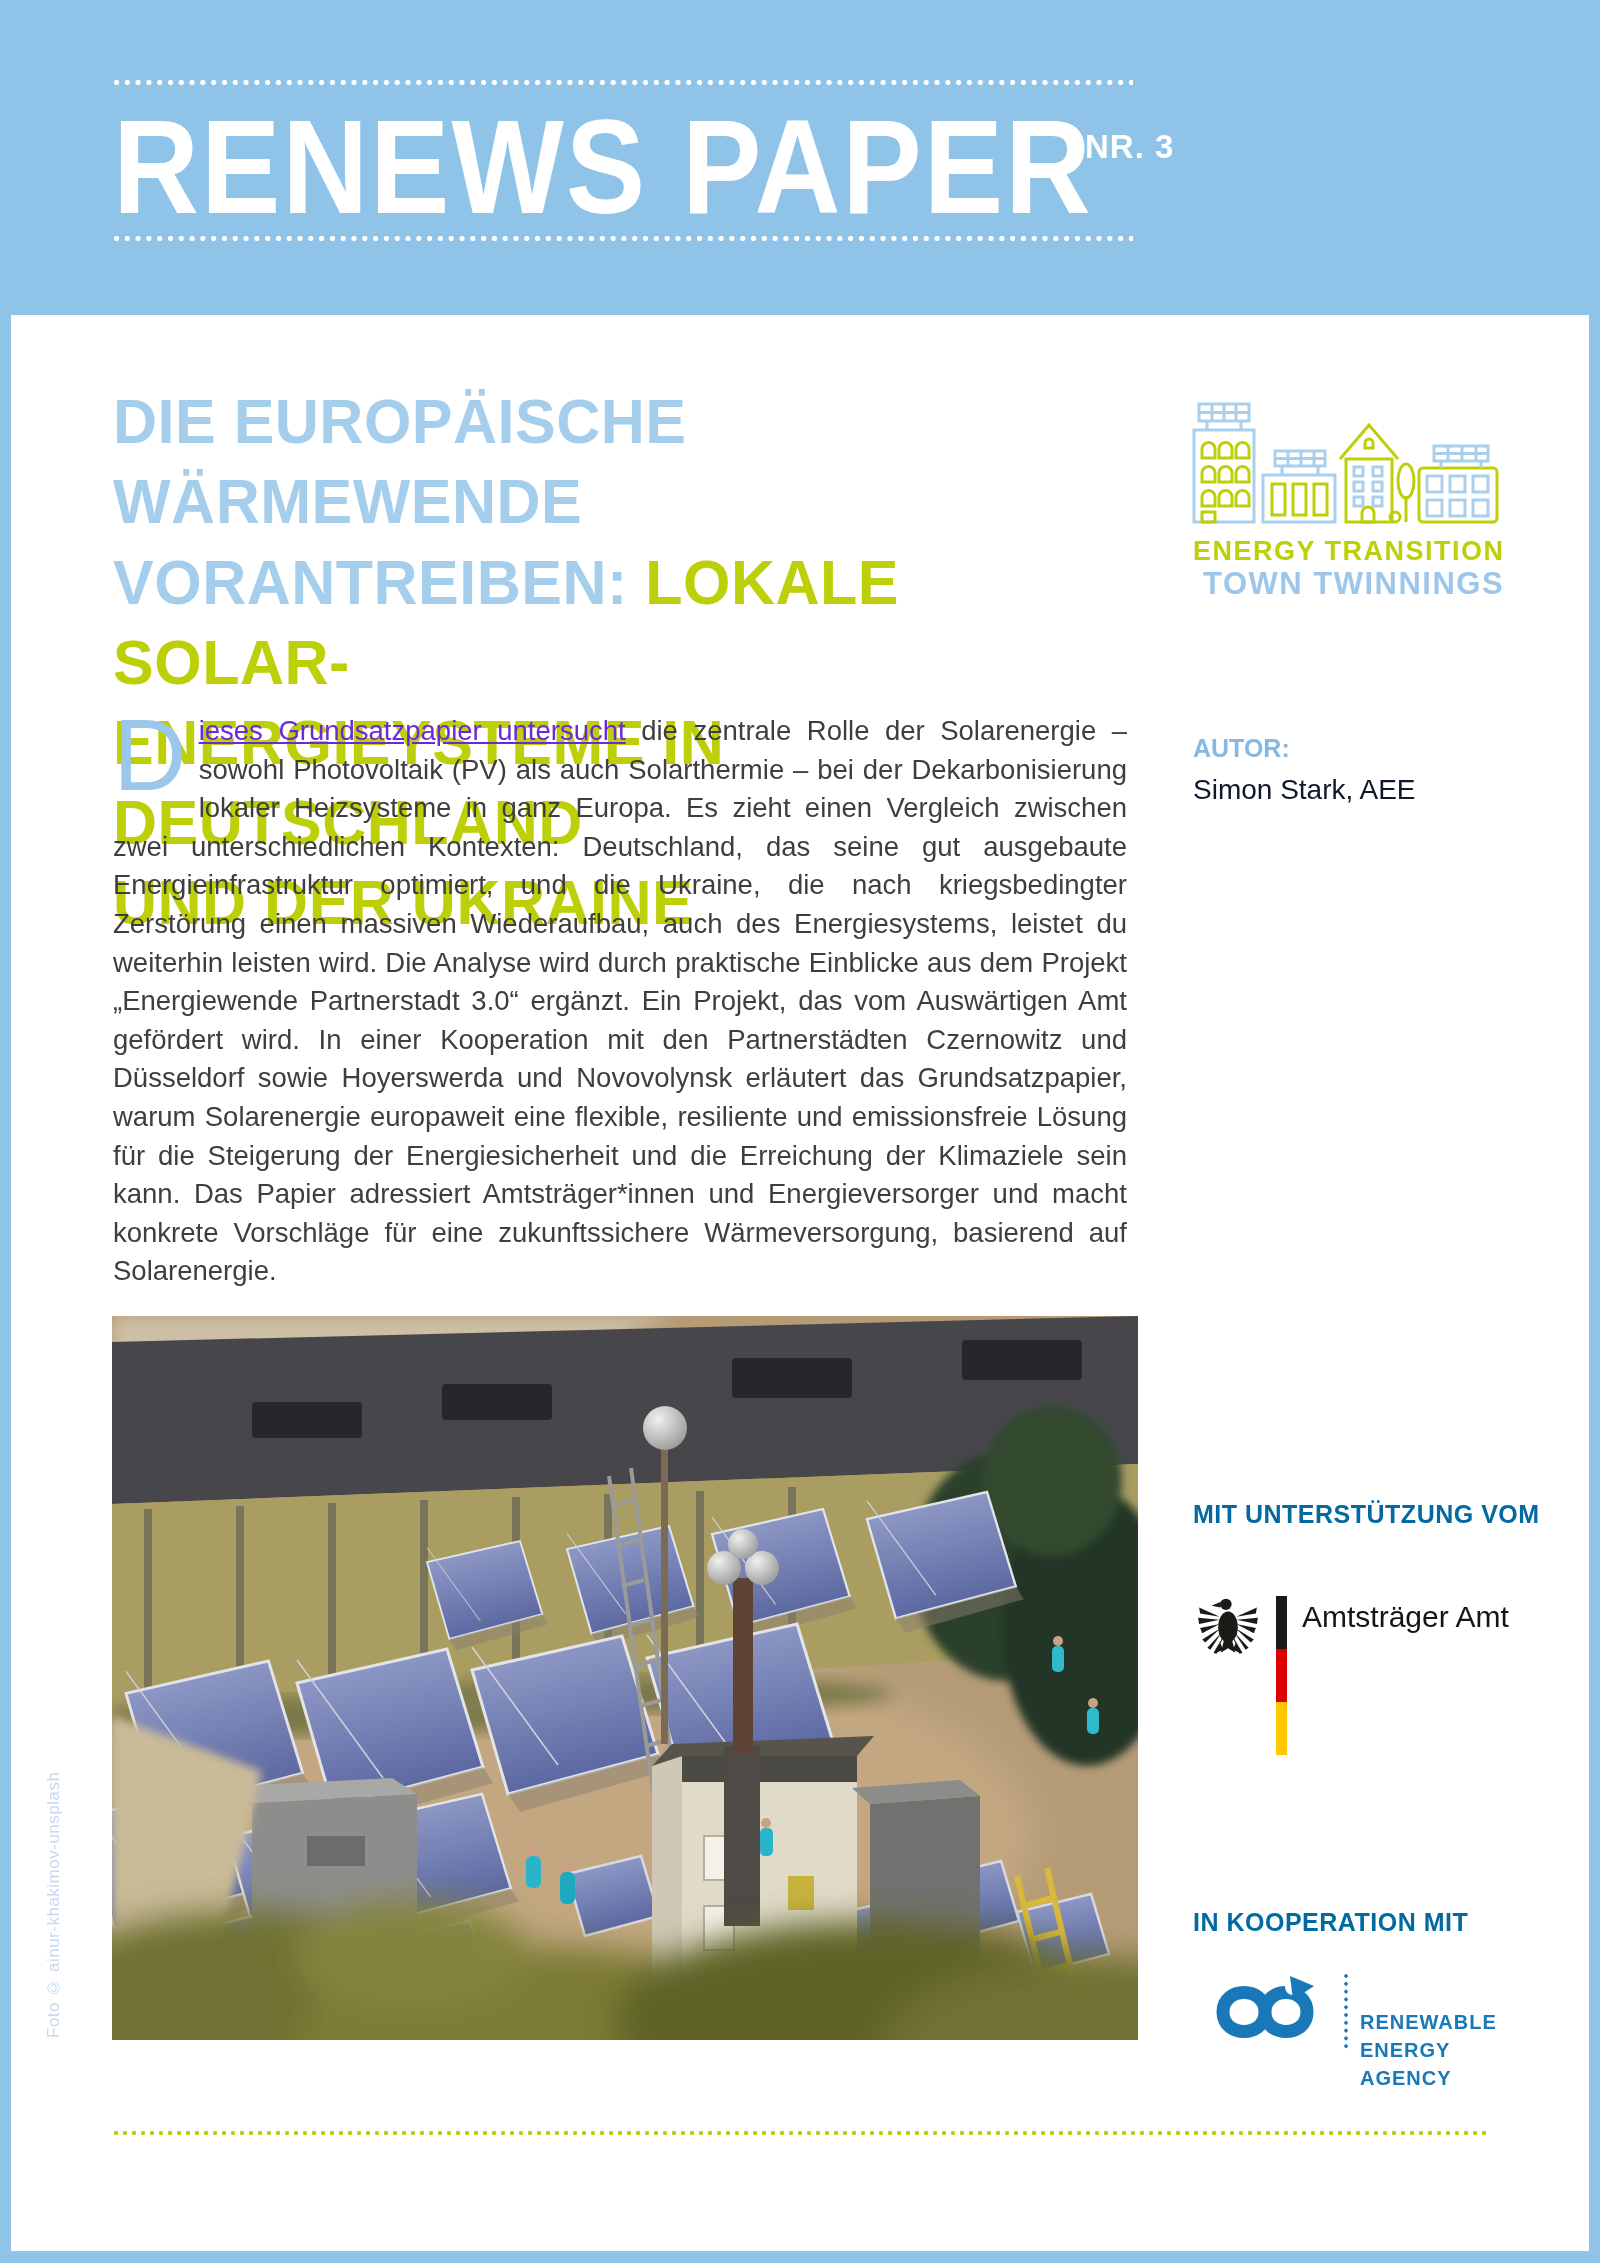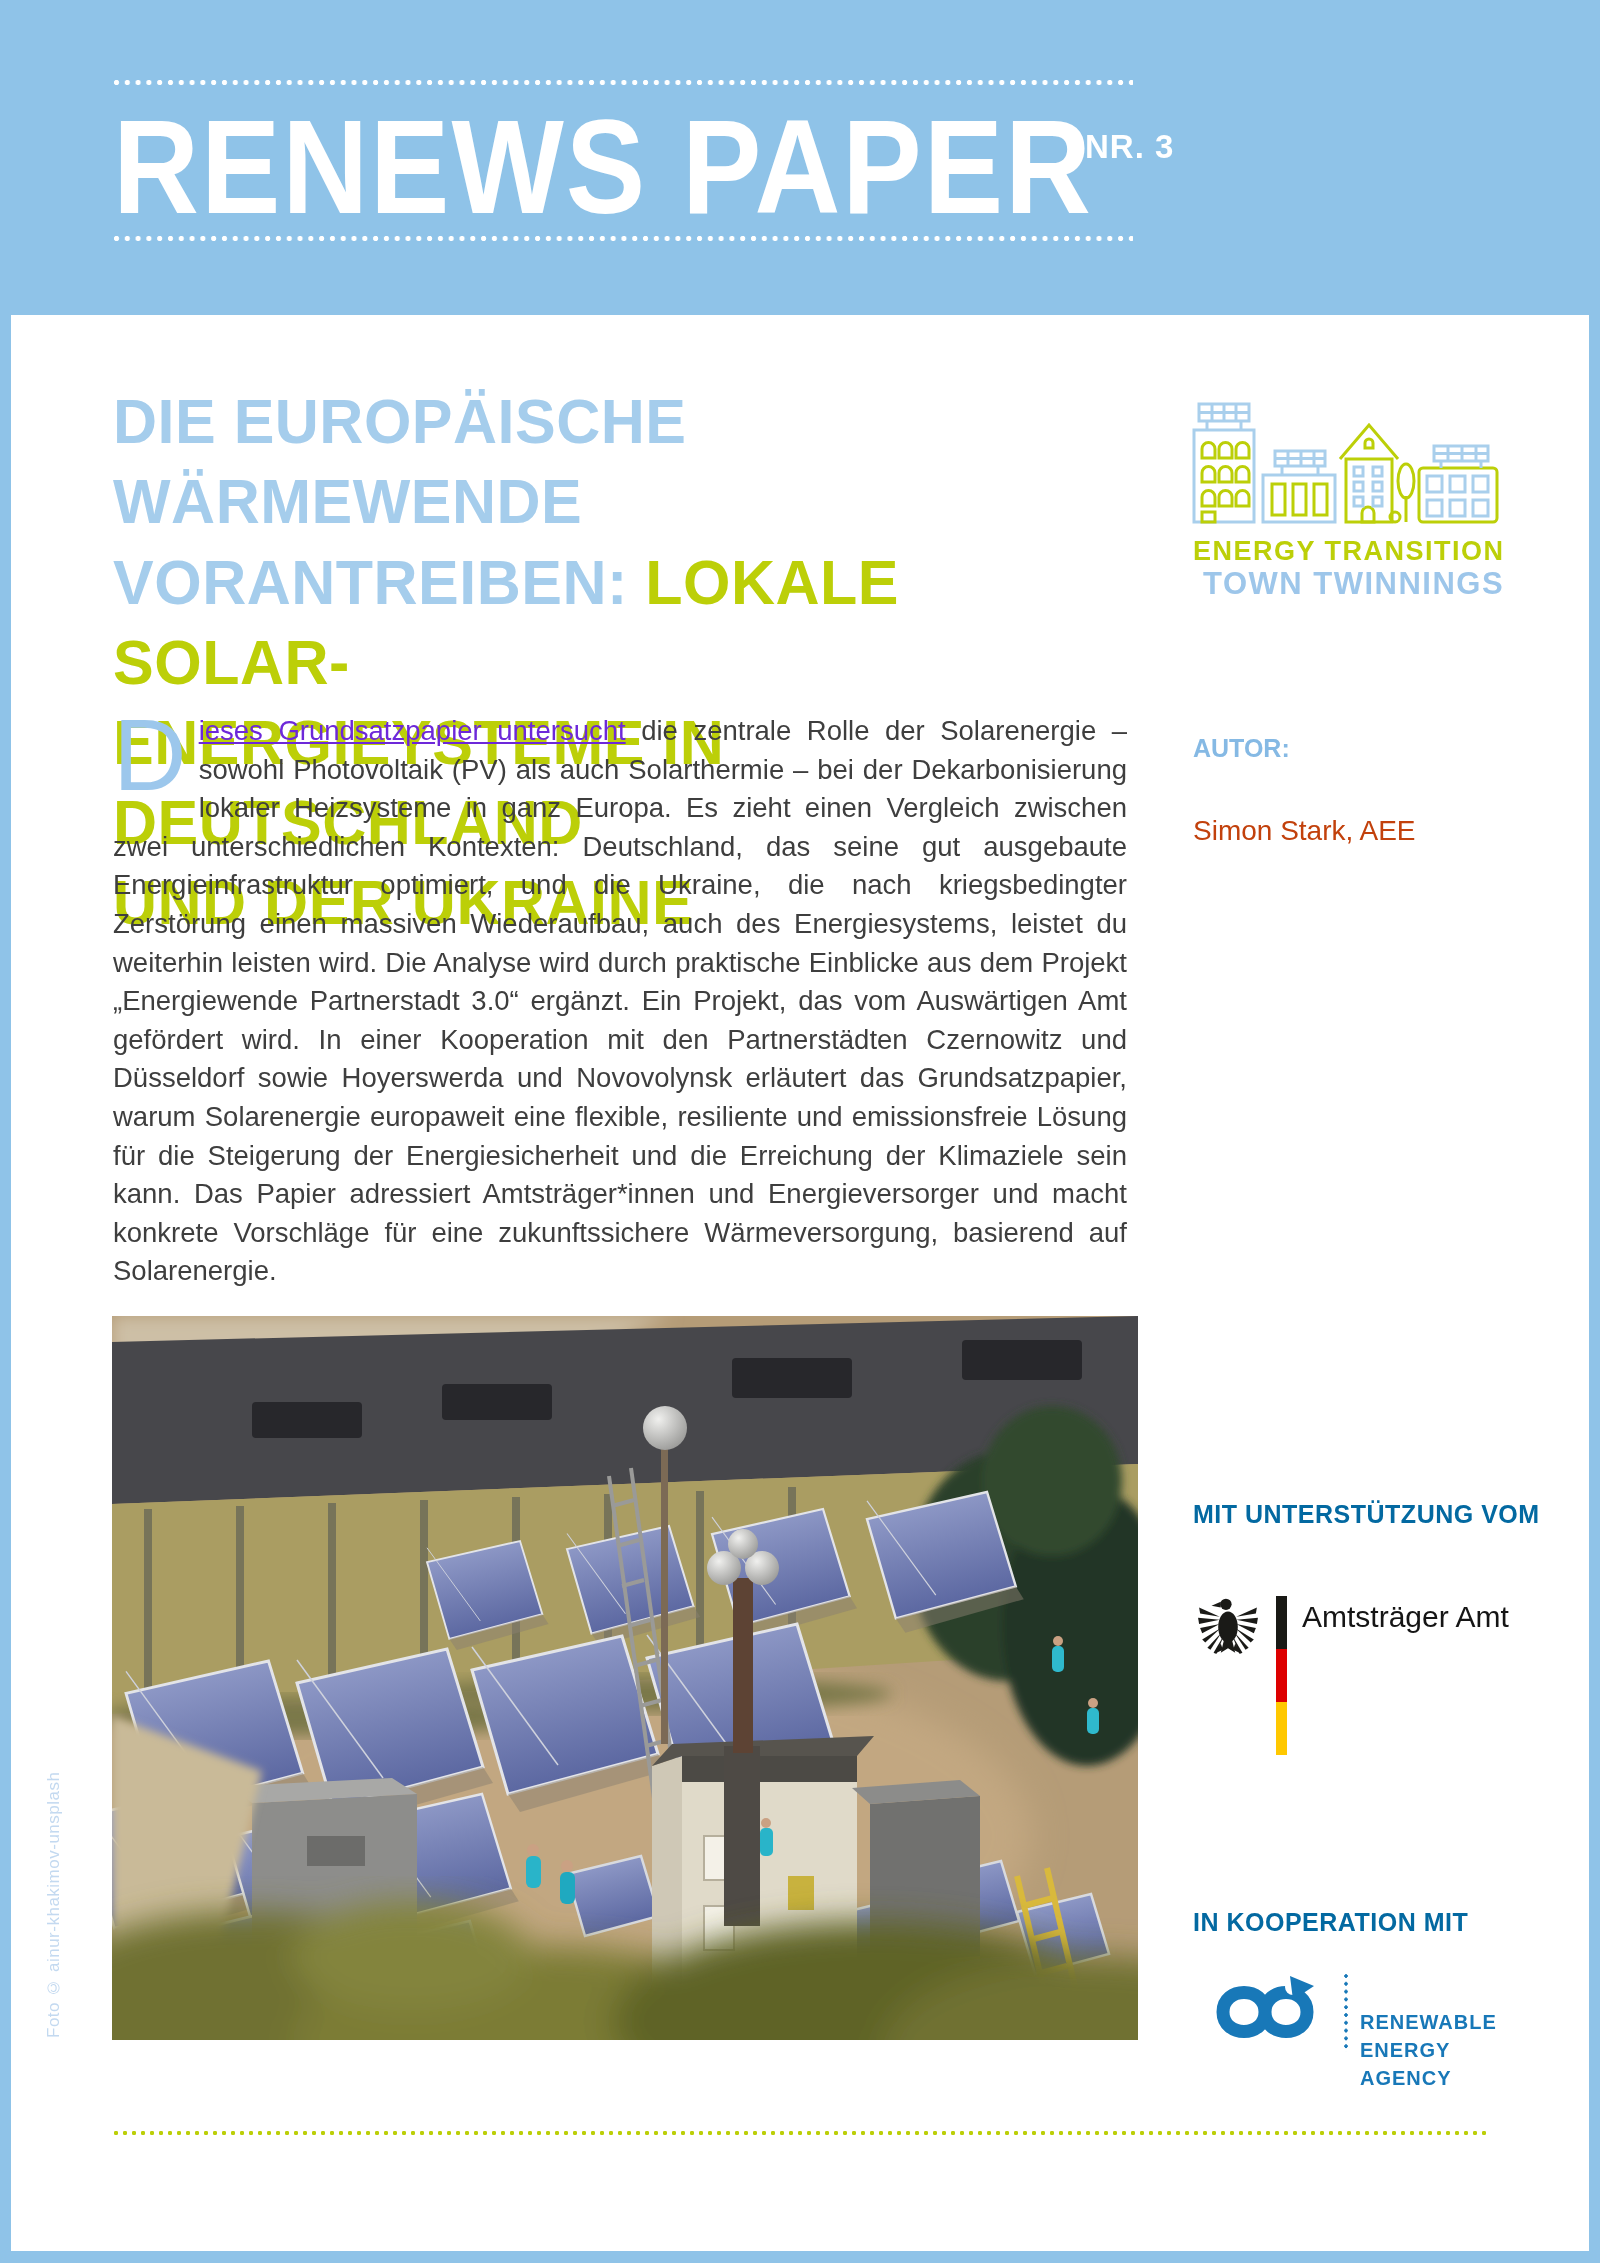--- a/index.html
+++ b/index.html
@@ -26,21 +26,21 @@
   .brandlogo{position:absolute;left:1185px;top:390px;width:315px;}
   .brand-l1{position:absolute;left:1193px;top:536px;color:#bccf08;font-weight:700;font-size:27px;letter-spacing:1.5px;white-space:nowrap;}
   .brand-l2{position:absolute;left:1203px;top:566px;color:#9dc6ea;font-weight:700;font-size:31px;letter-spacing:1.5px;white-space:nowrap;}
   
   .bodytext{position:absolute;left:113px;top:712px;width:1014px;color:#3e3e3e;
     font-size:27.5px;line-height:38.6px;text-align:justify;}
   .dropcap{float:left;font-size:102px;line-height:80px;color:#9cc7ec;margin:3px 12px 0 0;font-weight:400;}
   .leadin{color:#6d28d9;text-decoration:underline;}
   
   .author-label{position:absolute;left:1193px;top:734px;color:#85b9e4;font-weight:700;font-size:25px;}
-  .author-name{position:absolute;left:1193px;top:774px;color:#c2410c;font-size:28px;margin-top:41px;}
+  .author-name{position:absolute;left:1193px;top:774px;color:#0f172a;font-size:28px;}
   .side-label{position:absolute;color:#0369a1;font-weight:700;font-size:25px;letter-spacing:.5px;white-space:nowrap;}
   .aa-eagle{position:absolute;left:1198px;top:1594px;}
   .aa-stripe{position:absolute;left:1276px;top:1596px;width:11px;height:159px;}
   .aa-stripe div{width:11px;height:53px;}
   .aa-text{position:absolute;left:1302px;top:1600px;color:#151515;font-size:30px;white-space:nowrap;}
   .aee-logo{position:absolute;left:1190px;top:1972px;}
   .aee-divider{position:absolute;left:1344px;top:1974px;width:4px;height:78px;background-repeat:repeat-y;
     background-image:radial-gradient(circle at 2px 2px,#1878b8 1.5px,rgba(24,120,184,0) 2px);background-size:4px 7.8px;}
   .aee-text{position:absolute;left:1360px;top:1975px;color:#1878b8;font-weight:700;font-size:20px;line-height:28px;letter-spacing:1px;margin-top:33px;}
   

